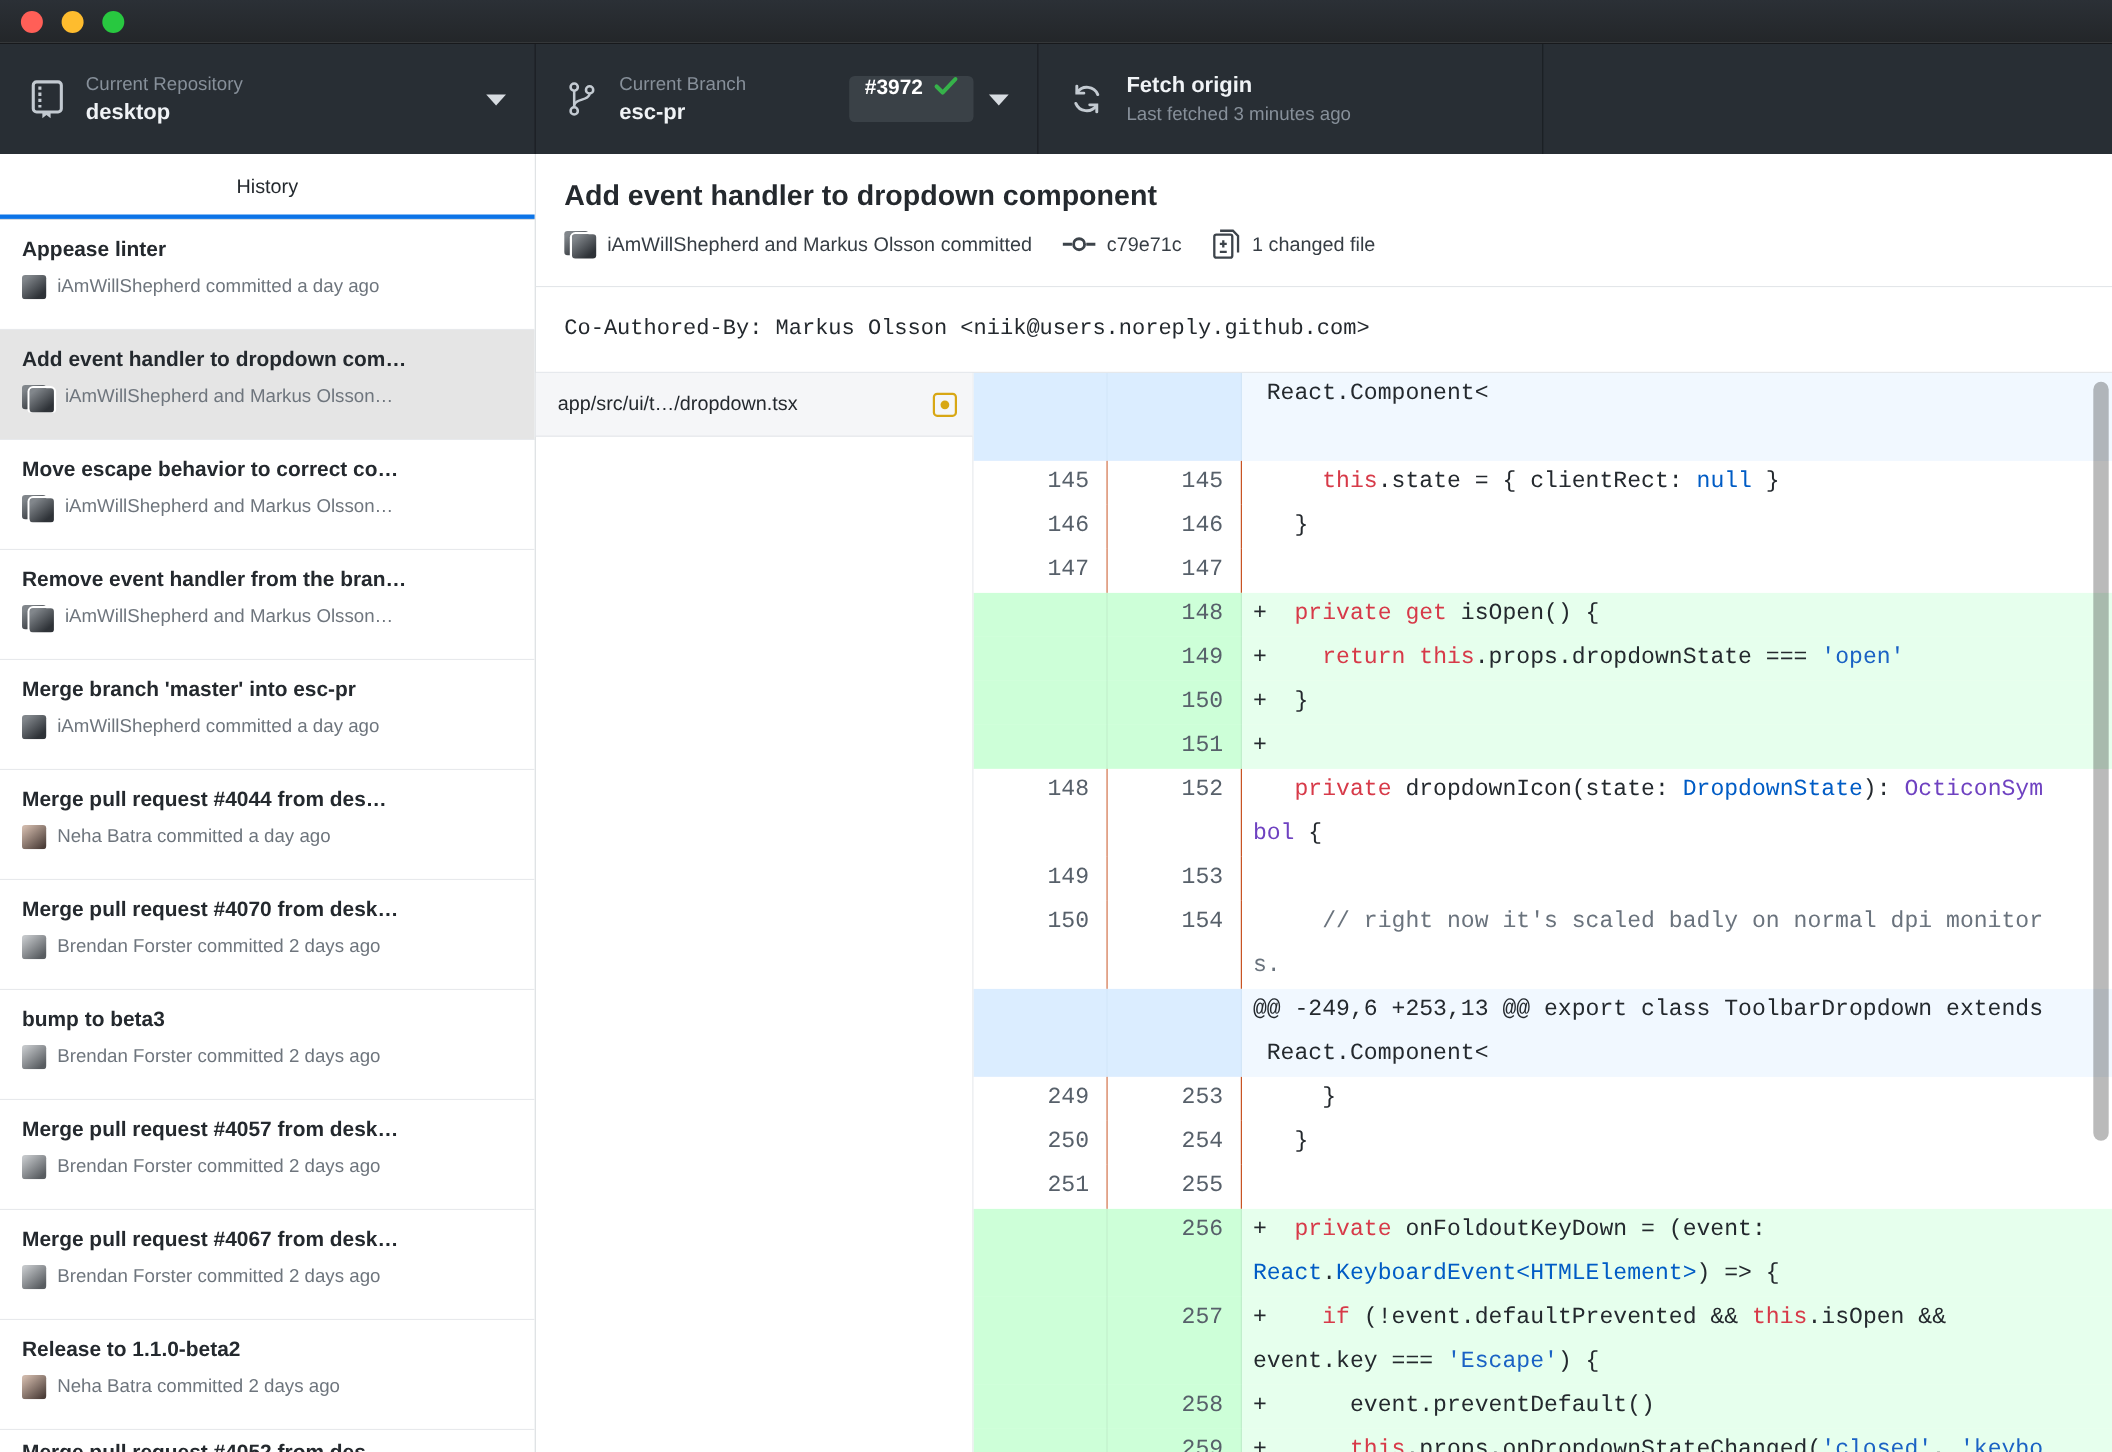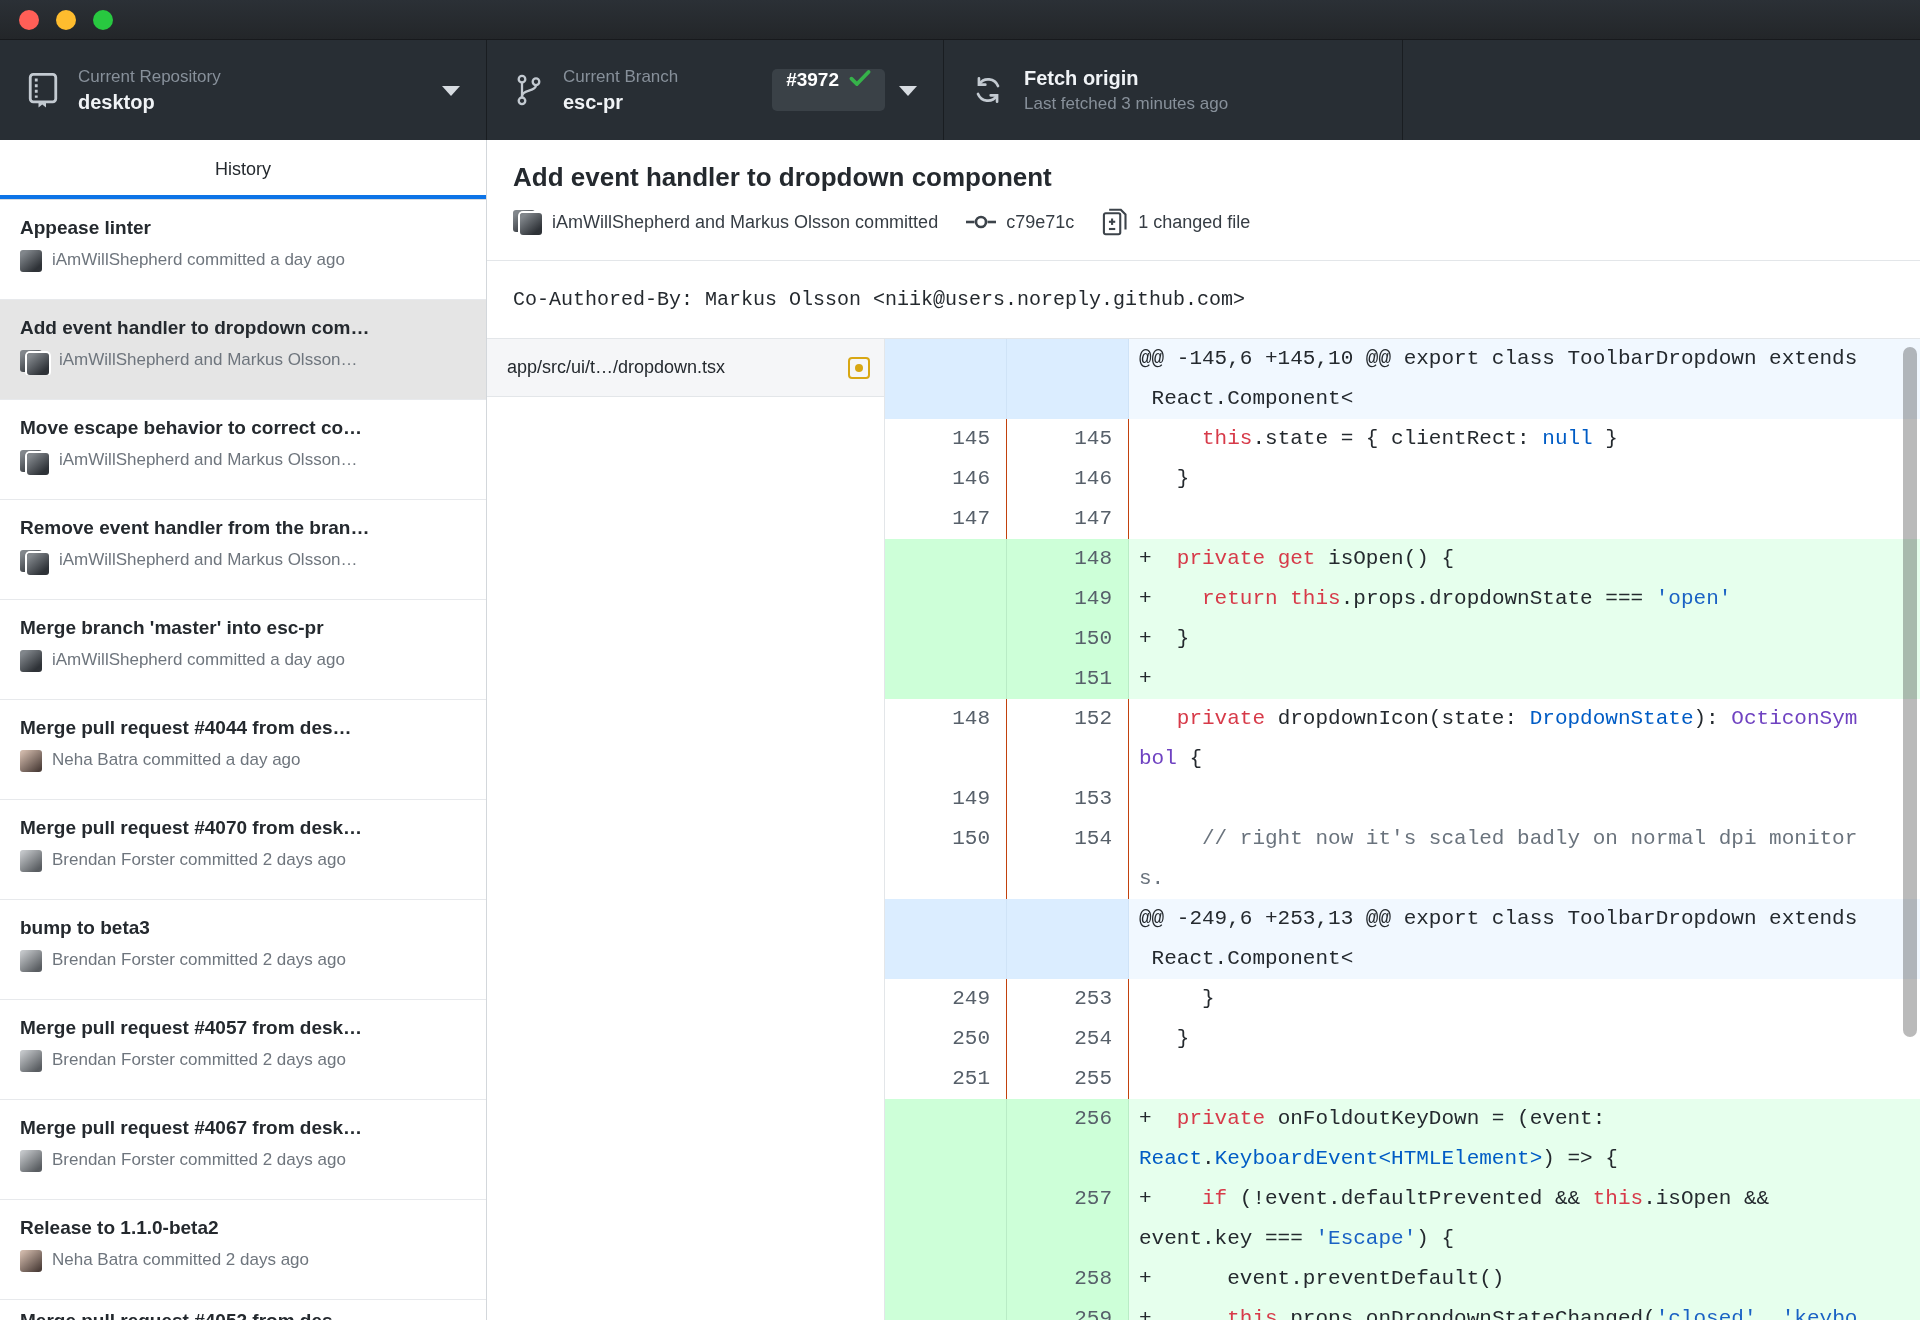--- a/index.html
+++ b/index.html
@@ -300,21 +300,20 @@
           <div class="filehead">
             <span class="filename">app/src/ui/t…/dropdown.tsx</span>
             <span class="modicon"></span>
           </div>
         </div>
         <div class="diffcol">
             <div class="drow hunk">
               <div class="gut" style="height: 80px;"></div>
               <div class="gut" style="height: 80px;"></div>
               <div class="dcode">
-                <div class="cline"><span class="sg-p">@@ -145,6 +145,10 @@ export class ToolbarDropdown extends</span></div>
                 <div class="cline"><span class="sg-p"> React.Component&lt;</span></div>
               </div>
             </div>
             <div class="drow ctx">
               <div class="gut" style="height: 40px;">145</div>
               <div class="gut" style="height: 40px;">145</div>
               <div class="dcode">
                 <div class="cline"><span class="sg-p">     </span><span class="sg-k">this</span><span class="sg-p">.state = { clientRect: </span><span class="sg-b">null</span><span class="sg-p"> }</span></div>
               </div>
             </div>

